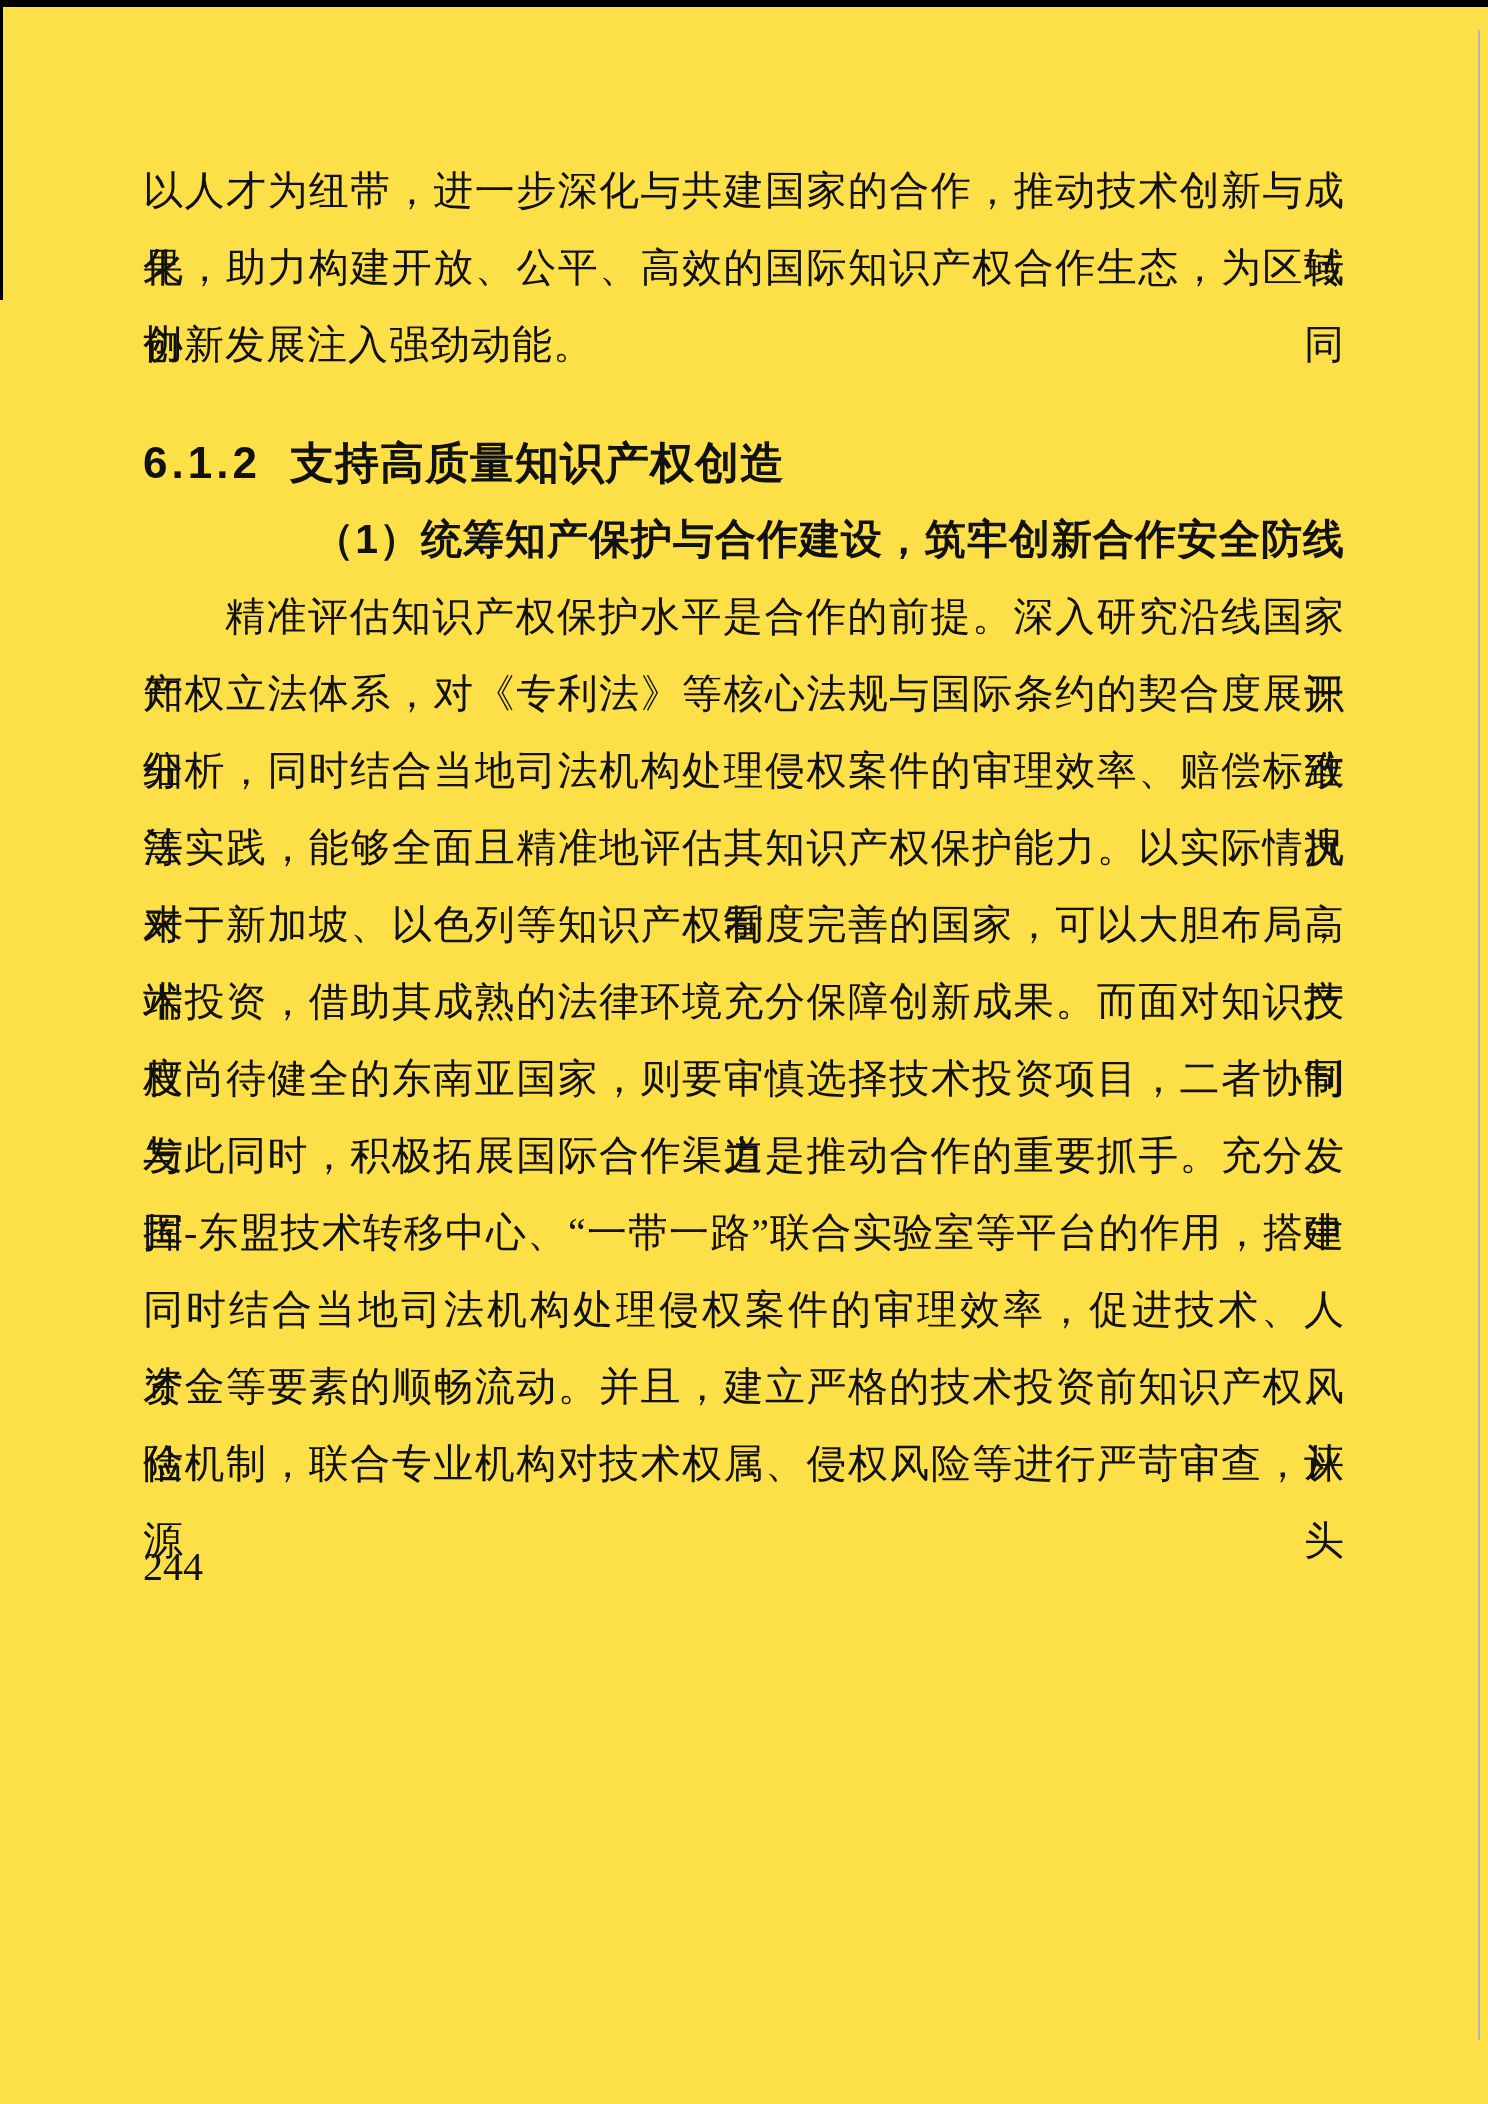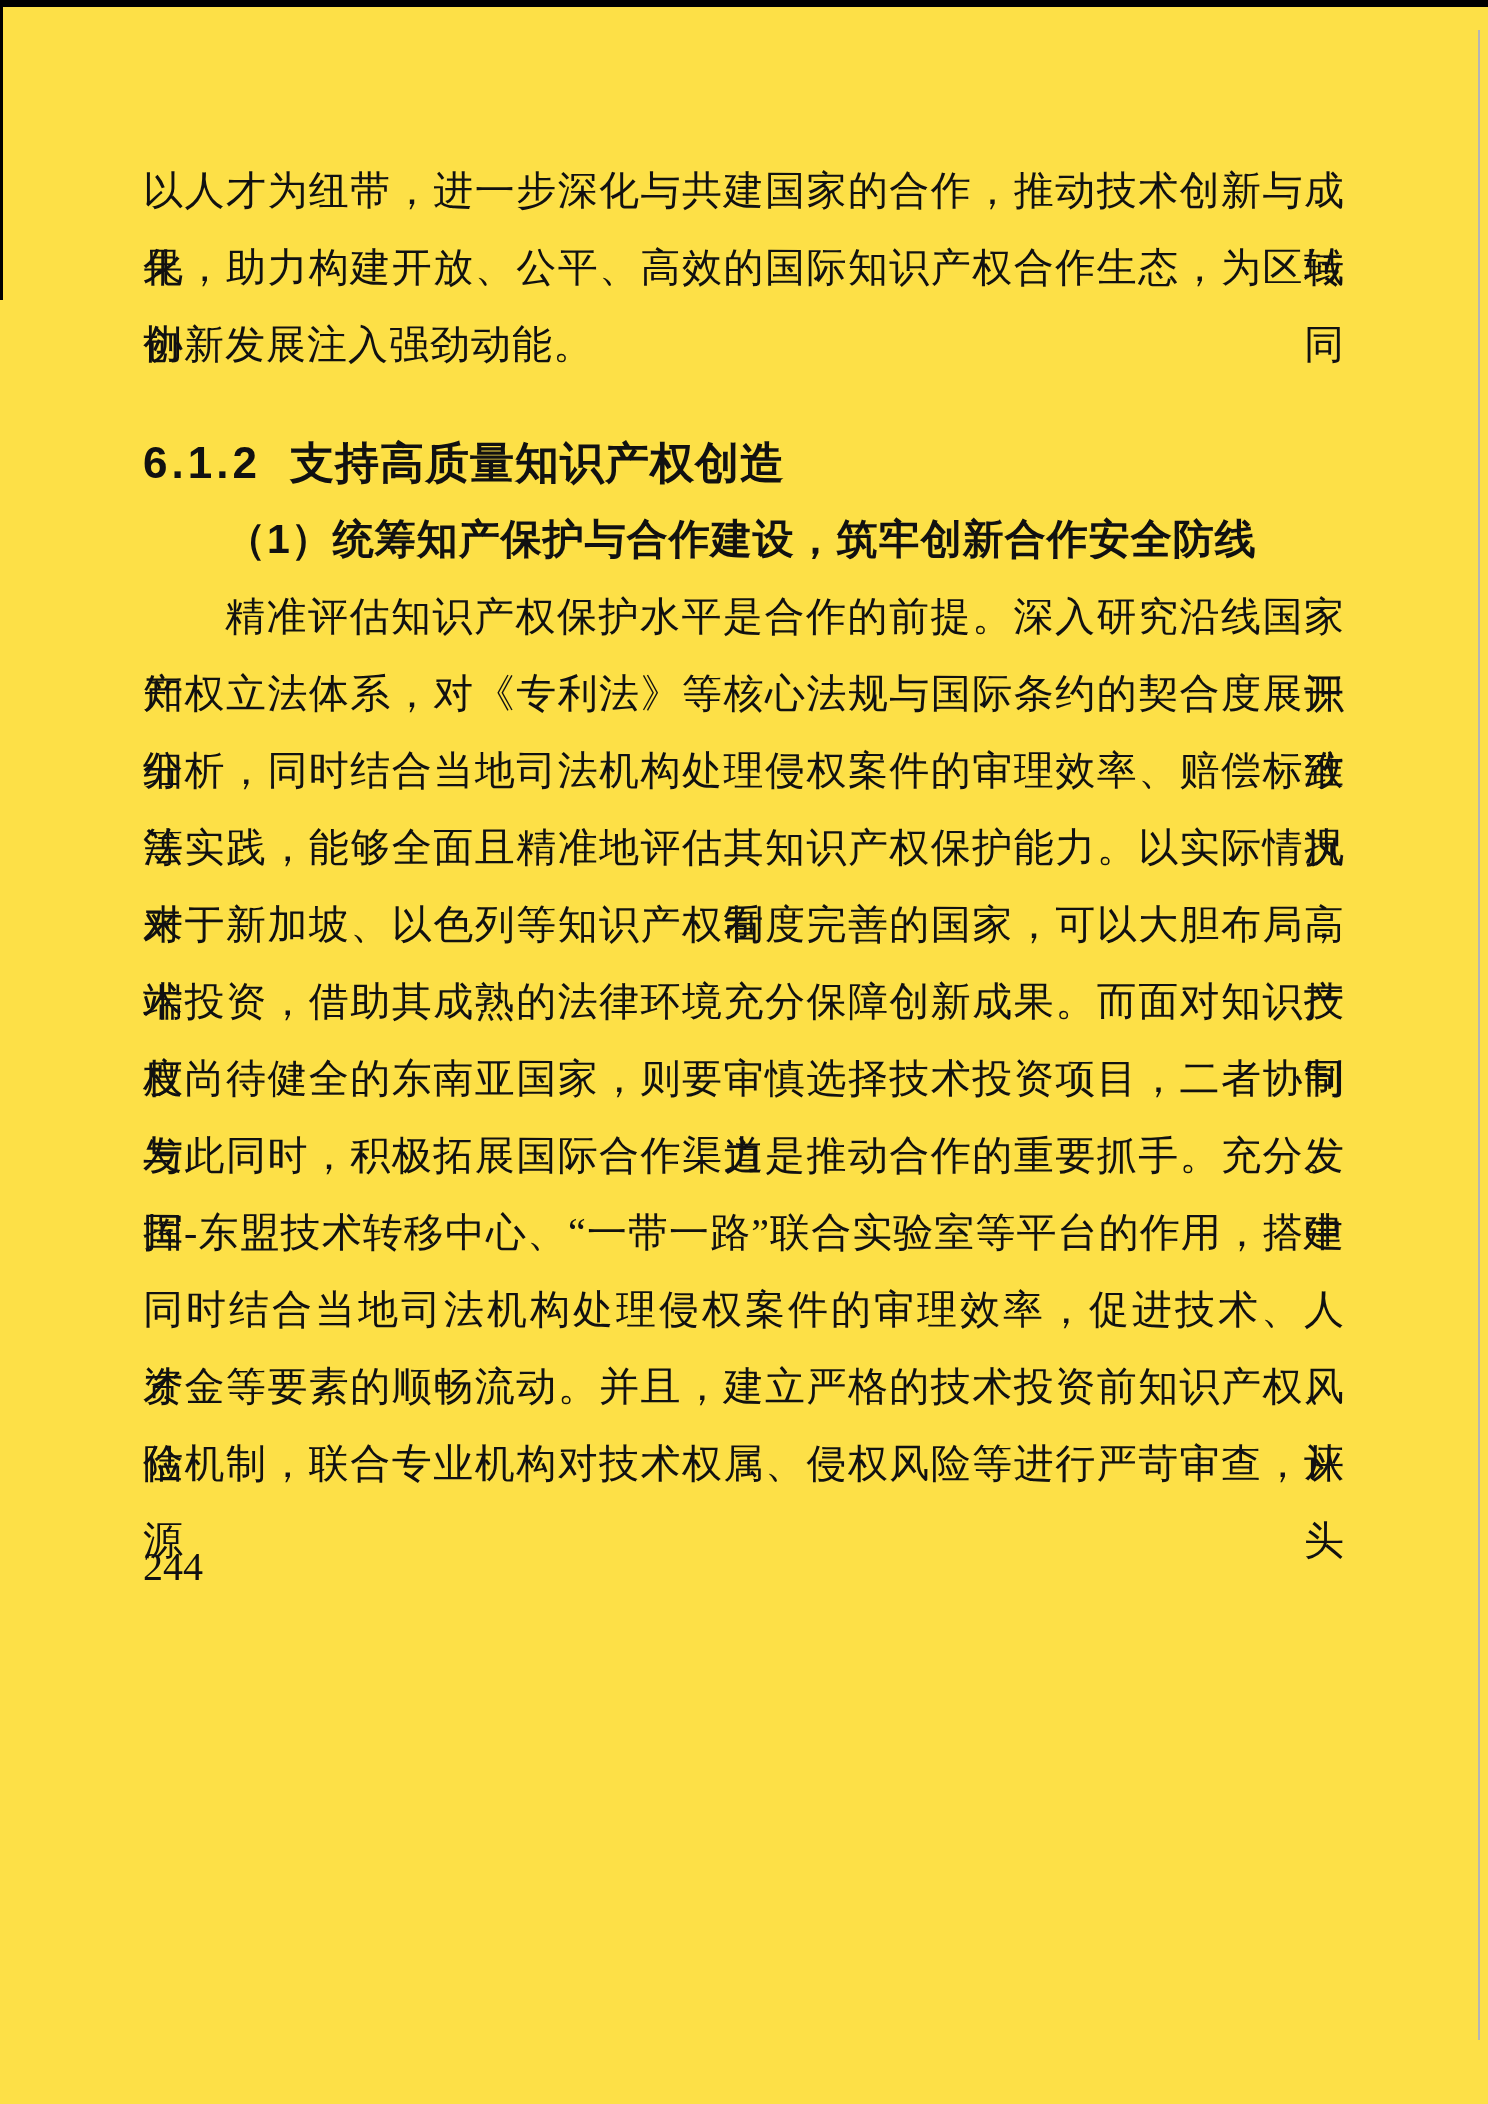--- a/index.html
+++ b/index.html
@@ -59,20 +59,21 @@
   .section-heading .ttl { margin-left: 16px; }
   .sub-heading {
     height: 77px;
     line-height: 77px;
     font-family: "Liberation Sans", "DejaVu Sans", sans-serif;
     font-weight: bold;
     font-size: 41px;
     text-indent: 82px;
     letter-spacing: 1px;
     white-space: nowrap;
+    text-align: right;
   }
   .page-number {
     margin-top: 26px;
     height: 77px;
     line-height: 77px;
     text-align: left;
     font-size: 40px;
   }
 </style>
 </head>

